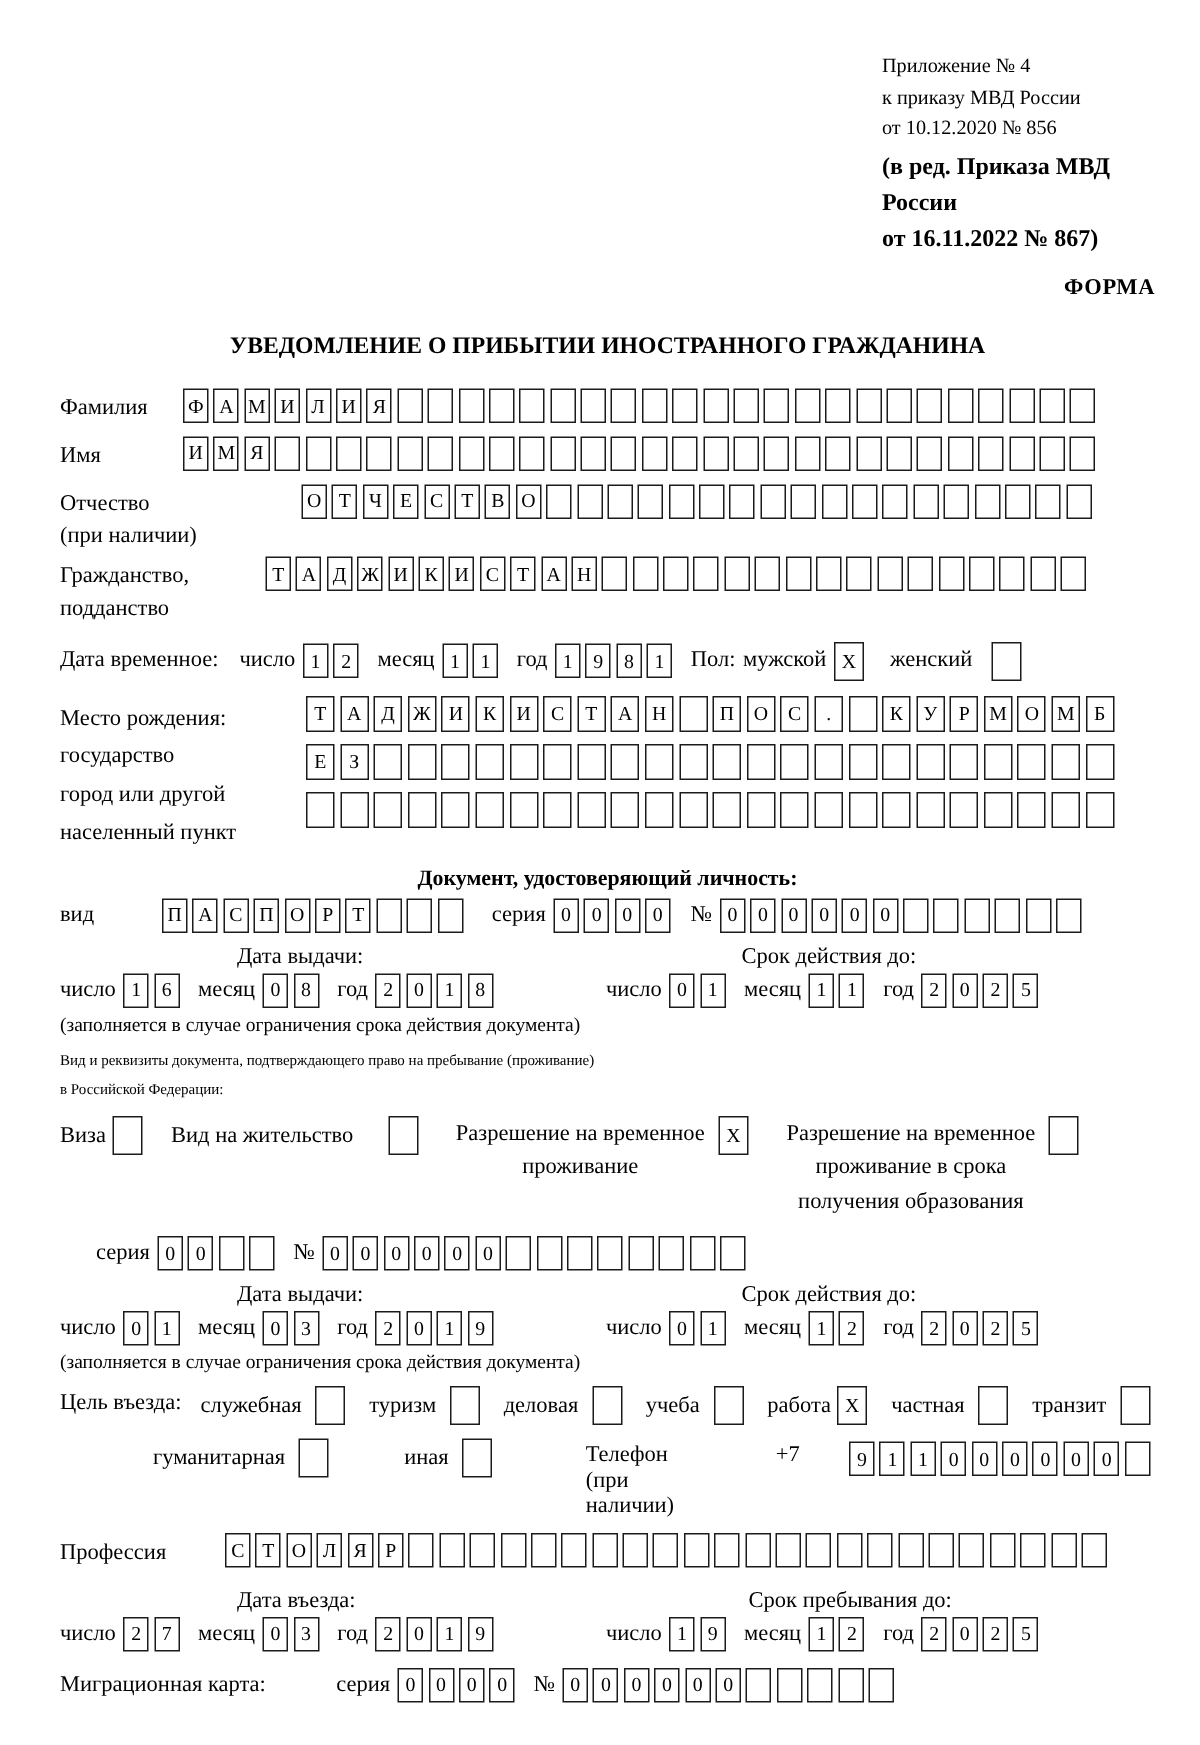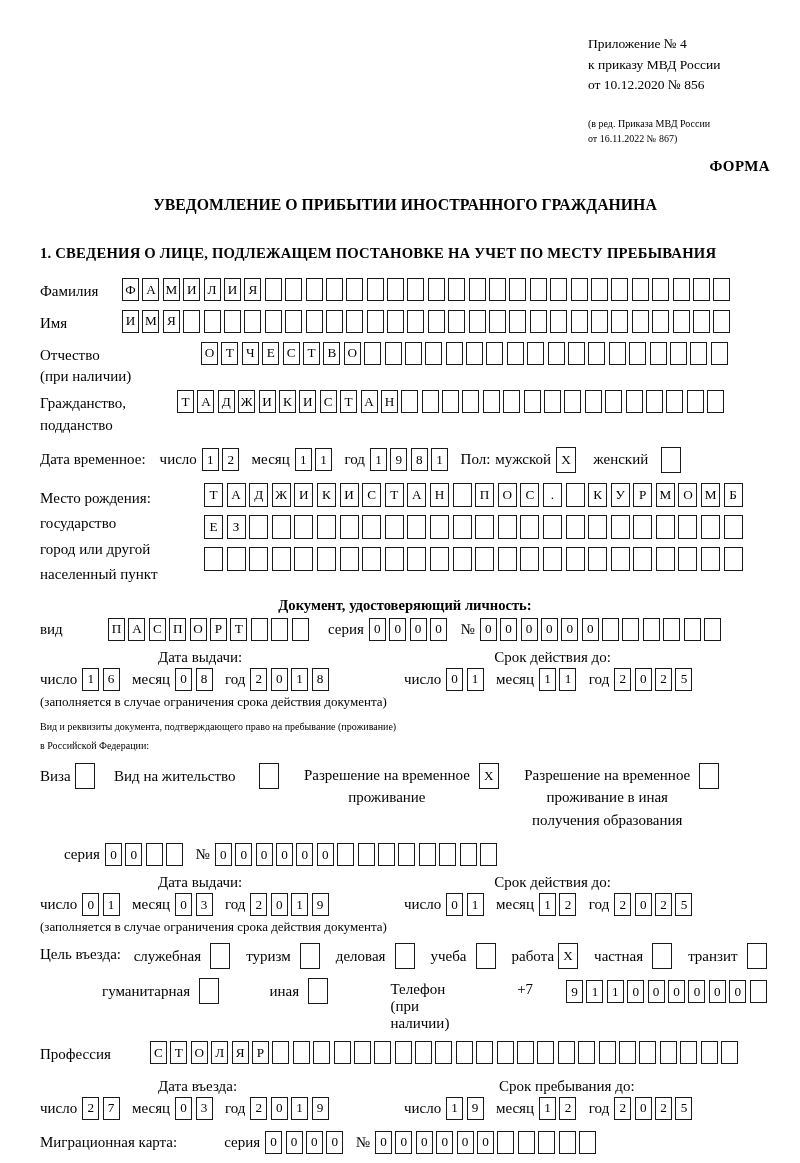--- a/index.html
+++ b/index.html
@@ -1,21 +1,21 @@
 <!DOCTYPE html>
 <html><head>
 <meta charset="utf-8">
 <style>
   html,body{margin:0;padding:0;background:#fff;}
   .page{position:relative;width:800px;height:1163px;background:#ffffff;color:#000;
         font-family:"Liberation Serif","DejaVu Serif",serif;box-sizing:border-box;
         padding:34px 30px 0 40px;overflow:hidden;}
   
   .annex{margin-left:548px;font-size:13.5px;line-height:1.52;}
-  .annex-sub{margin-left:548px;font-size:10px;line-height:1.5;margin-top:20px;}
+  .annex-sub{margin-left:548px;font-size:16px;line-height:1.5;margin-top:4px;font-weight:bold;}
   .forma{text-align:right;font-weight:bold;font-size:15px;margin-top:12px;letter-spacing:.4px;}
   .title{text-align:center;font-weight:bold;font-size:15.8px;line-height:1.55;margin-top:18px;}
   .blank-ul{display:inline-block;width:56px;border-bottom:2px solid #222;height:14px;margin-left:10px;}
   .sech{font-weight:bold;font-size:14.7px;margin-top:28px;letter-spacing:.2px;}
   
   .frow{display:flex;align-items:flex-start;margin-top:7px;}
   .flabel{font-size:15px;flex:0 0 auto;padding-top:3px;line-height:1.45;}
   .cells{display:flex;flex:0 0 auto;}
   .cell{display:flex;align-items:center;justify-content:center;flex:0 0 auto;
         width:15px;height:21px;border:1.6px solid #1b1b1b;margin-right:3.4px;
@@ -52,21 +52,20 @@
   <div class="annex-sub">
     <div>(в ред. Приказа МВД России</div>
     <div>от 16.11.2022 № 867)</div>
   </div>
   <div class="forma">ФОРМА</div>
 
   <div class="title">
     <div>УВЕДОМЛЕНИЕ О ПРИБЫТИИ ИНОСТРАННОГО ГРАЖДАНИНА</div>
   </div>
 
-  <div class="sech">1. СВЕДЕНИЯ О ЛИЦЕ, ПОДЛЕЖАЩЕМ ПОСТАНОВКЕ НА УЧЕТ ПО МЕСТУ ПРЕБЫВАНИЯ</div>
 
   <div class="frow" style="margin-top:16px;">
     <div class="flabel w82">Фамилия</div>
     <div class="cells">
         <span class="cell">Ф</span>
         <span class="cell">А</span>
         <span class="cell">М</span>
         <span class="cell">И</span>
         <span class="cell">Л</span>
         <span class="cell">И</span>
@@ -426,21 +425,21 @@
         <div>Разрешение на временное</div>
         <div>проживание</div>
       </span>
       <span class="cells cb">
           <span class="cell">X</span>
         </span>
     </span>
     <span class="cbg" style="margin-left:22px;">
       <span class="cwrap">
         <div>Разрешение на временное</div>
-        <div>проживание в иная</div>
+        <div>проживание в срока</div>
         <div>получения образования</div>
       </span>
       <span class="cells cb">
           <span class="cell"></span>
         </span>
     </span>
   </div>
 
   <div class="dates" style="margin-top:12px;">
     <span class="dlab" style="margin-left:24px;">серия</span>

